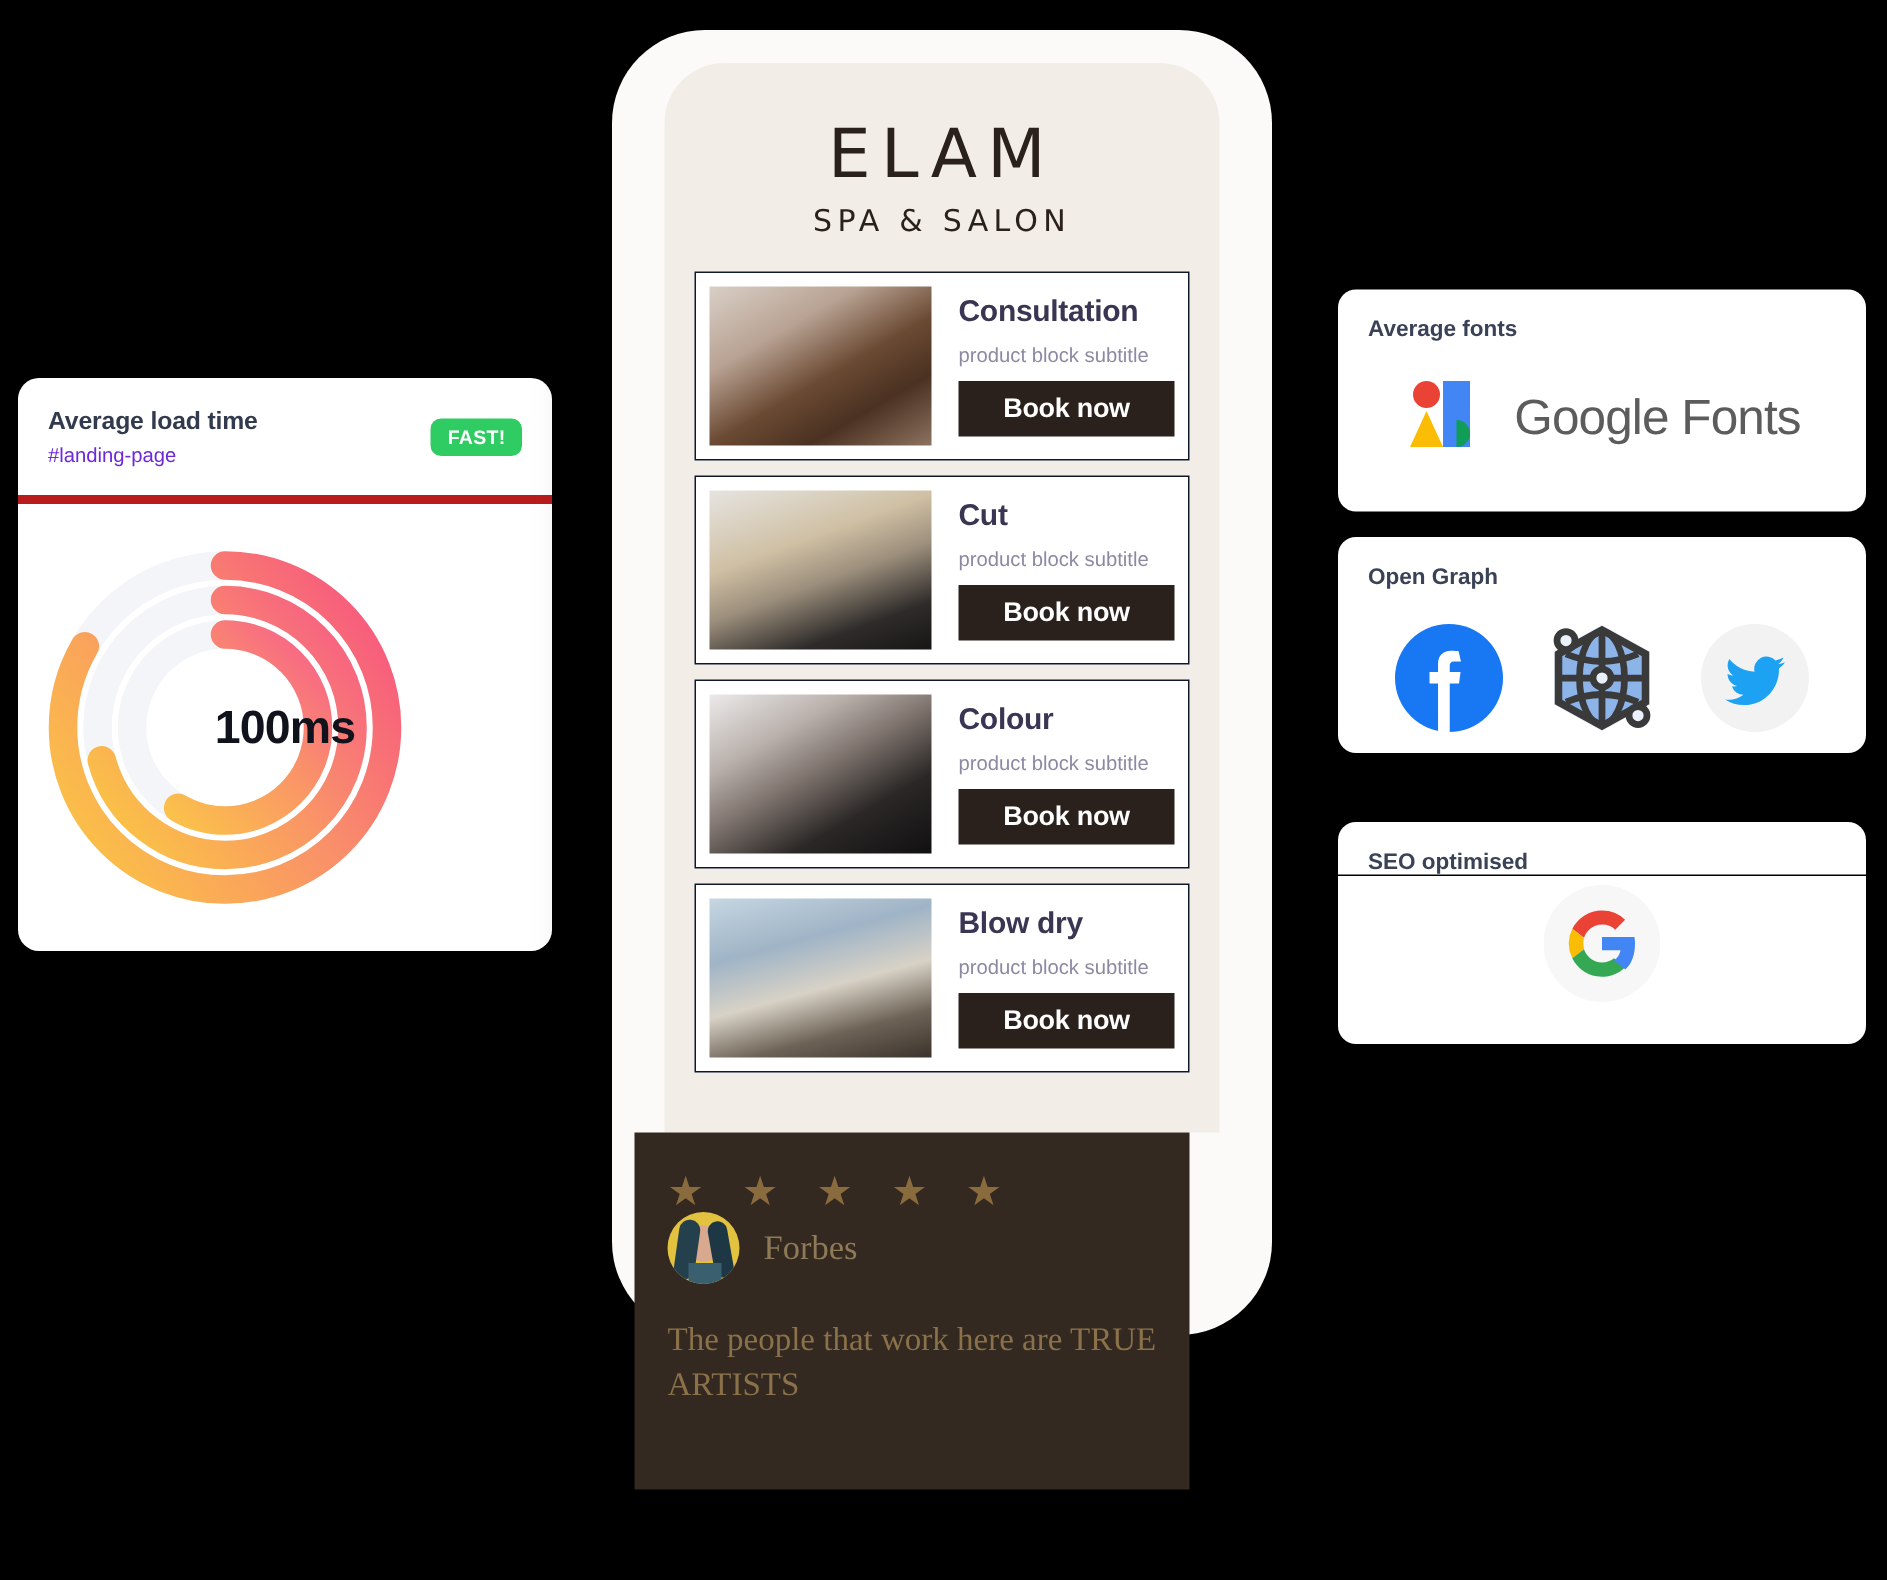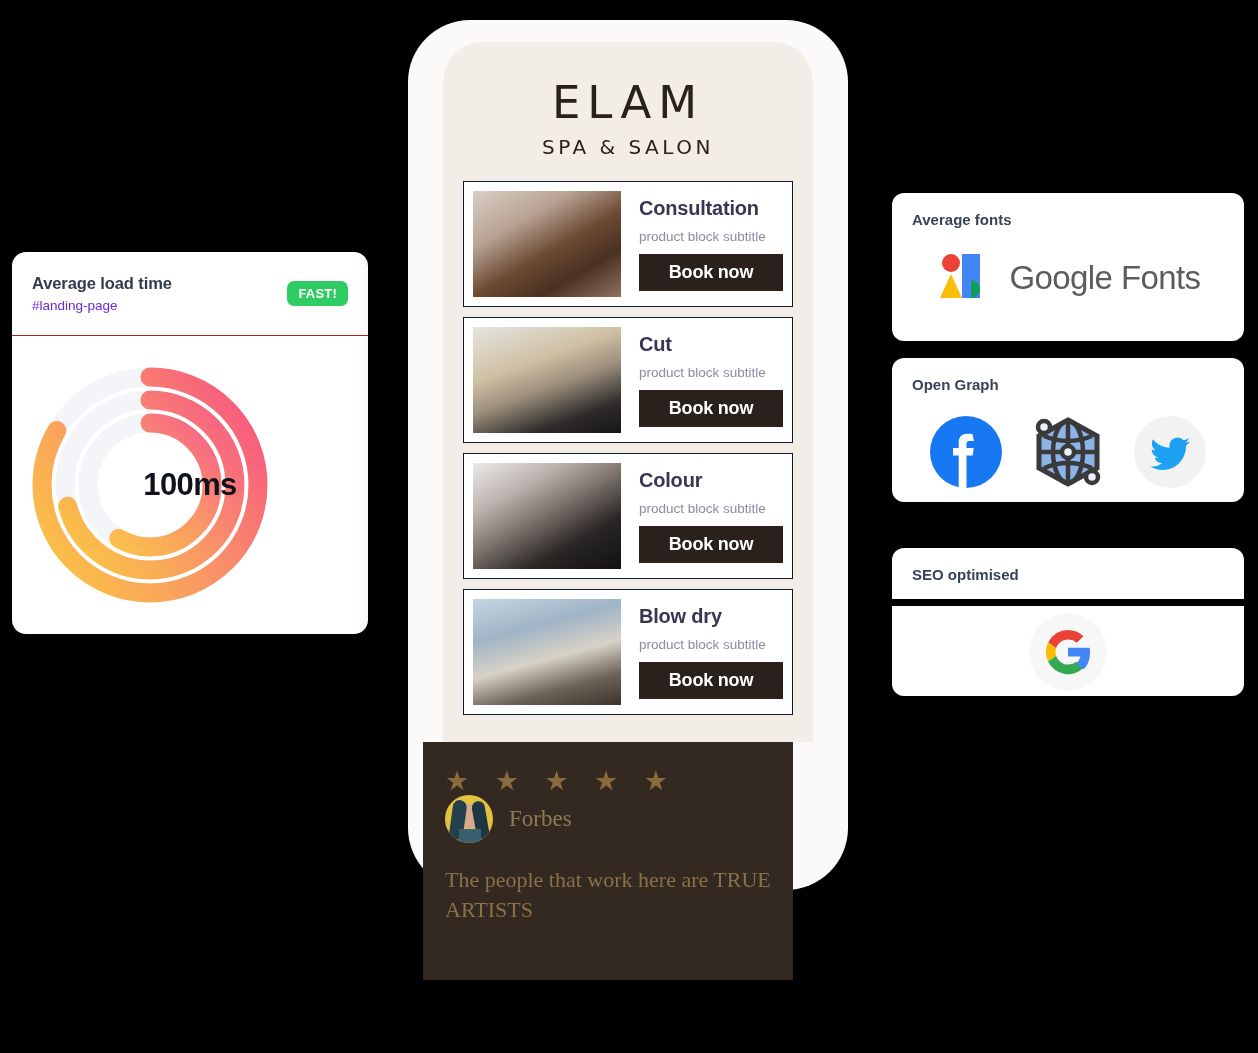--- a/index.html
+++ b/index.html
@@ -6,21 +6,21 @@
   body{width:1258px;height:1053px;position:relative;overflow:hidden;
        font-family:"Liberation Sans",sans-serif;-webkit-font-smoothing:antialiased;}
 
   
   #perf-card{
     position:absolute;left:12px;top:252px;width:356px;height:382px;
     background:#fff;border-radius:14px;
     box-shadow:0 10px 26px rgba(0,0,0,.55), 0 2px 6px rgba(0,0,0,.4);
     overflow:hidden;
   }
-  #perf-head{height:84px;border-bottom:1px solid #b91c1c;
+  #perf-head{height:84px;border-bottom:6px solid #b91c1c;
              display:flex;align-items:center;padding:0 20px;box-sizing:border-box;}
   #perf-head .txt{flex:1;}
   .perf-title{font-size:16.5px;font-weight:700;color:#323A4E;letter-spacing:-.1px;}
   .perf-sub{font-size:13.5px;color:#6d28d9;margin-top:5px;}
   #fast-badge{background:#2ECC63;color:#fff;font-size:13px;font-weight:700;
               padding:5px 11px;border-radius:7px;letter-spacing:.2px;}
   #donut-wrap{position:relative;height:298px;display:flex;align-items:center;justify-content:flex-start;padding-left:12px;}
   #donut-label{position:absolute;left:0;right:0;top:50%;transform:translateY(-50%);
                text-align:center;font-size:31px;font-weight:700;color:#10131C;letter-spacing:-.6px;}
 
@@ -29,21 +29,21 @@
     position:absolute;left:408px;top:20px;width:440px;height:870px;border-radius:62px;
     box-shadow:0 22px 46px rgba(0,0,0,.75), 0 6px 16px rgba(0,0,0,.55);
   }
   #phone{
     position:absolute;left:408px;top:20px;width:440px;height:870px;
     background:#FBFAF8;border-radius:62px;
   }
   #screen{
     position:absolute;left:35px;top:22px;width:370px;
     background:#F2EDE7;border-radius:40px 40px 0 0;
-    padding:24px 0 3px 0;box-sizing:border-box;overflow:visible;
+    padding:24px 0 16px 0;box-sizing:border-box;overflow:visible;
   }
   #brand{text-align:center;padding:14px 0 22px;}
   .brand-main{font-size:45px;color:#2B211C;letter-spacing:7px;font-weight:400;
               font-family:"DejaVu Sans",sans-serif;line-height:1;}
   .brand-sub{font-size:20px;color:#2B211C;letter-spacing:3.5px;margin-top:10px;
              font-family:"DejaVu Sans",sans-serif;}
 
   .product{margin:0 20px 10px;background:#fff;border:1px solid #0f172a;
            display:flex;align-items:center;padding:9px;box-sizing:border-box;}
   .product-img{width:148px;height:106px;flex:0 0 148px;background-size:cover;
@@ -63,21 +63,21 @@
          line-height:1.35;margin:22px 0 26px;}
   #author-row{display:flex;align-items:center;gap:16px;}
   #avatar{width:48px;height:48px;border-radius:50%;overflow:hidden;
           background:#E3C23F;position:relative;flex:0 0 48px;}
   #author-name{font-family:"Liberation Serif",serif;font-size:23px;color:#8E7A57;}
 
   
   .rcard{position:absolute;left:892px;width:352px;background:#fff;border-radius:12px;
          box-shadow:0 9px 22px rgba(0,0,0,.5),0 2px 5px rgba(0,0,0,.35);overflow:hidden;}
   .rcard-title{font-size:15px;font-weight:700;color:#3A4256;padding:18px 20px 0;}
-  .rcard-title.divided{padding-bottom:16px;border-bottom:7px solid #000000;}
+  .rcard-title.divided{border-bottom:1px solid #000000;}
   .rcard-body{display:flex;align-items:center;justify-content:center;gap:0;}
   #card-fonts{top:193px;height:148px;}
   #card-og{top:358px;height:144px;}
   #card-seo{top:548px;height:148px;}
   #og-row{display:flex;align-items:center;justify-content:space-around;width:100%;padding:0 26px;box-sizing:border-box;}
   .gf-text{font-size:33px;color:#5C5C5C;font-family:"Liberation Sans",sans-serif;letter-spacing:-.6px;}
 </style>
 </head>
 <body>
 

